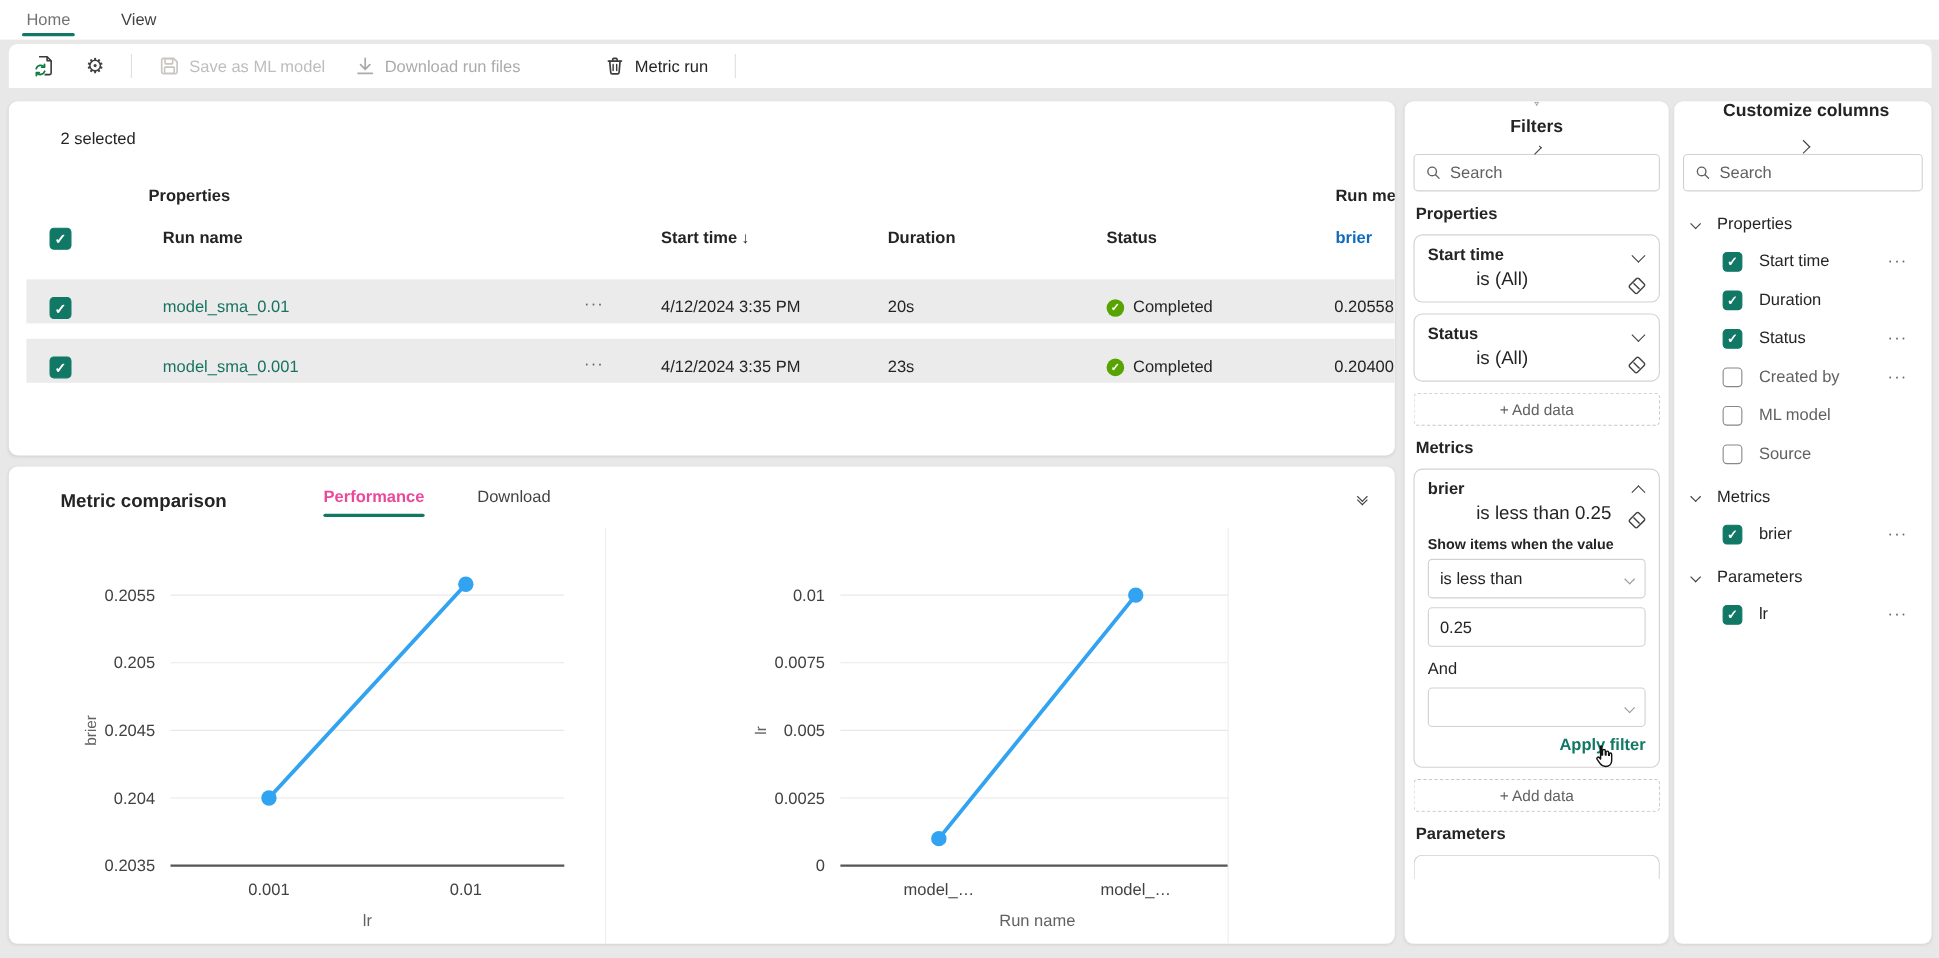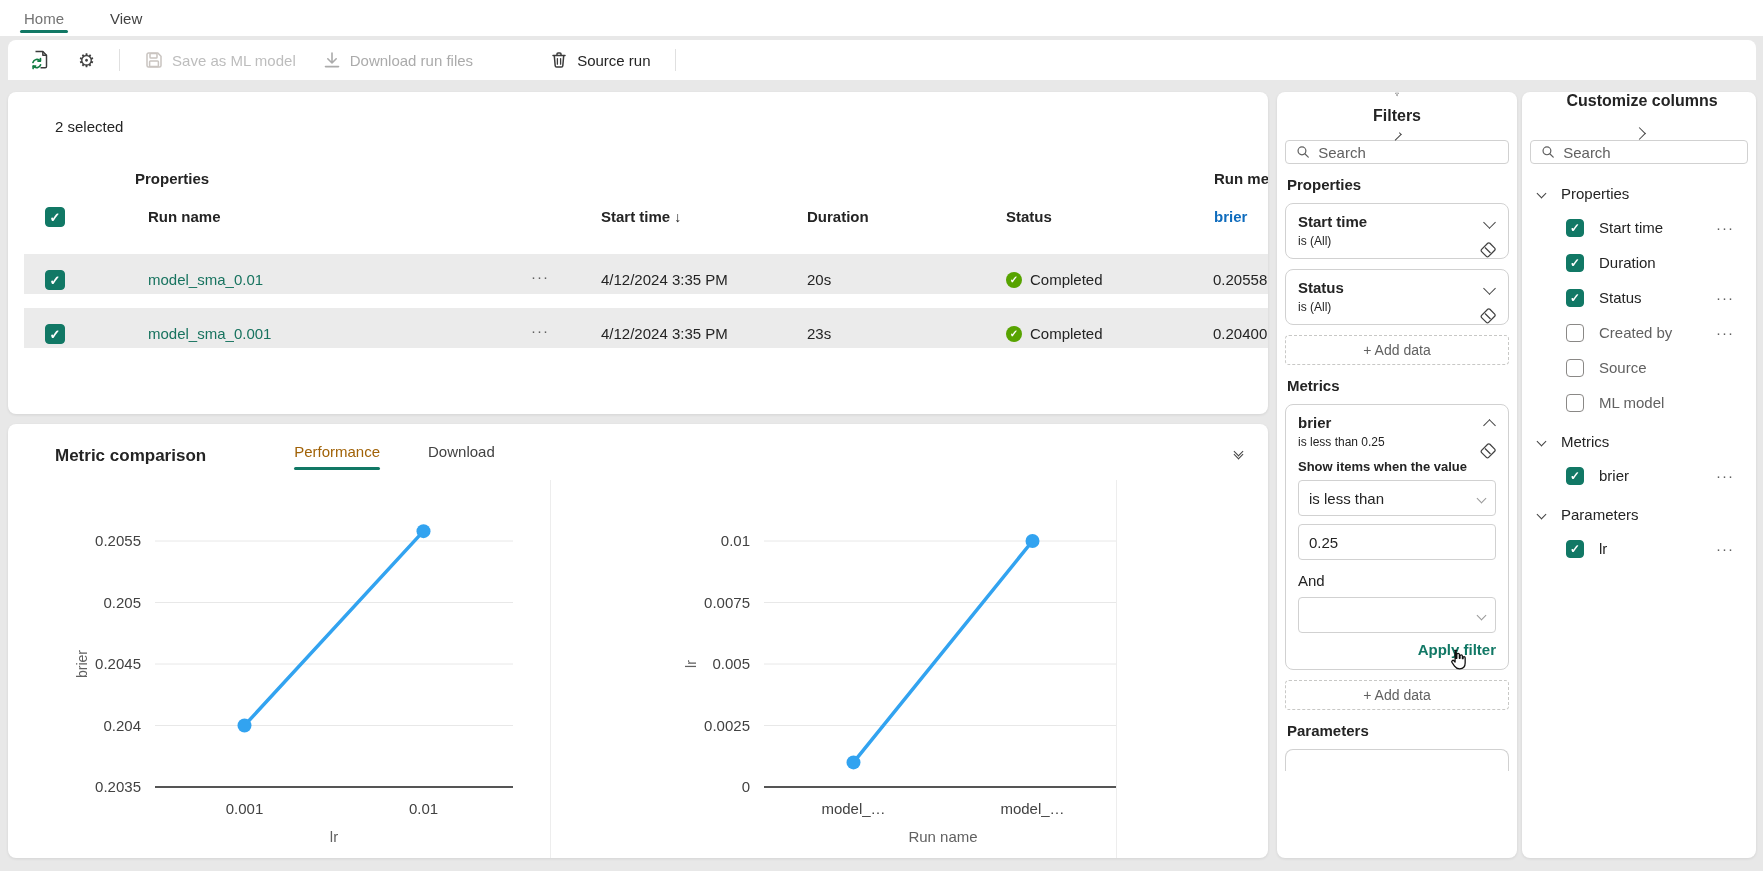--- a/index.html
+++ b/index.html
@@ -34,43 +34,43 @@
   .statusdot { width:16px; height:16px; border-radius:50%; background:#57a300; display:flex; align-items:center; justify-content:center; }
   .statusdot::after { content:"\2713"; color:#fff; font-size:10px; font-weight:700; }
   .sortarrow { font-weight:400; font-size:14px; margin-left:4px; }
   
   #chartcard { left:8px; top:424px; width:1260px; height:434px; overflow:hidden; }
   .chartheader { display:flex; align-items:flex-end; height:56px; padding-left:47px; position:relative; }
   .cctitle { font-size:17px; font-weight:700; margin-bottom:14px; }
   .ctab { font-size:15px; color:#424242; position:relative; margin-bottom:14px; padding-bottom:6px; cursor:pointer; }
   .ctab.first { margin-left:88px; }
   .ctab + .ctab { margin-left:48px; }
-  .ctab.active { font-weight:400; color:#a16207; }
+  .ctab.active { font-weight:700; color:#ec4899; }
   .ctab.active::after { content:""; position:absolute; left:0; right:0; bottom:-4px; height:3px; border-radius:2px; background:#117865; }
   .collapse2 { position:absolute; right:26px; top:24px; display:flex; flex-direction:column; gap:-2px; cursor:pointer; }
   .chartrow { display:flex; height:378px; }
   .chartbox { border-right:1px solid #ededed; }
   
   .chev { display:inline-block; width:9px; height:9px; border-right:1.6px solid #424242; border-bottom:1.6px solid #424242; }
   .chev.down { transform:rotate(45deg); }
   .chev.up { transform:rotate(-135deg); }
   .chev.right { transform:rotate(-45deg); }
   .chev.small { width:7px; height:7px; }
   
   #filterspanel { left:1277px; top:92px; width:240px; height:766px; overflow:hidden; padding:0 8px; }
   #customizepanel { left:1522px; top:92px; width:234px; height:766px; overflow:hidden; padding:0 8px; }
   .panelheader { display:flex; align-items:center; height:46px; padding:0 4px 0 4px; gap:10px;flex-direction:column; }
   .paneltitle { font-size:16px; font-weight:700; flex:1; }
-  .searchbox { display:flex; align-items:center; gap:8px; height:24px; border:1px solid #d1d1d1; border-radius:4px; padding:0 10px; margin:2px 0 12px 0; background:#fff; }
+  .searchbox { display:flex; align-items:center; gap:8px; height:34px; border:1px solid #d1d1d1; border-radius:4px; padding:0 10px; margin:2px 0 12px 0; background:#fff; }
   .searchbox input { border:none; outline:none; font-size:15px; color:#242424; width:100%; font-family:"Liberation Sans",sans-serif; background:transparent; }
   .searchbox input::placeholder { color:#616161; }
   .sectionhead { font-size:15px; font-weight:700; margin:10px 2px 10px 2px; }
   .fcard { border:1px solid #d1d1d1; border-radius:8px; padding:9px 12px 10px 12px; margin-bottom:10px; position:relative; background:#fff; }
   .fcard .fname { font-size:15px; font-weight:700; }
-  .fcard .fcond { font-size:12px; color:#242424; margin-top:4px; }
+  .fcard .fcond { font-size:17px; color:#242424; margin-top:4px;margin-left:44px; }
   .fcard .cornerchev { position:absolute; right:14px; top:14px; }
   .fcard .eraser { position:absolute; right:10px; top:36px; }
   .dashedbtn { border:1px dashed #c8c8c6; border-radius:4px; height:30px; display:flex; align-items:center; justify-content:center;
     color:#616161; font-size:14px; margin:4px 0 12px 0; cursor:pointer; background:#fff; }
   .ilabel { font-size:13px; font-weight:700; margin:10px 0 6px 0; }
   .selectbox { border:1px solid #d1d1d1; border-radius:4px; height:36px; display:flex; align-items:center; padding:0 10px; font-size:15px; color:#242424; justify-content:space-between; margin-bottom:8px; background:#fff; cursor:pointer; }
   .selectbox .chev { border-color:#9a9a9a; }
   .textbox { border:1px solid #d1d1d1; border-radius:4px; height:36px; width:100%; padding:0 10px; font-size:15px; color:#242424; font-family:"Liberation Sans",sans-serif; outline:none; }
   .andlabel { font-size:15px; margin:12px 0 8px 0; color:#242424; }
   .applyrow { text-align:right; margin-top:8px; position:relative; }
@@ -126,21 +126,21 @@
     </svg>
     <span>Download run files</span>
   </div>
   <div style="width:40px;"></div>
   <div class="tbtn enabled">
     <svg class="icon" width="20" height="20" viewBox="0 0 20 20">      
         <path d="M4 5.5h12M8 5.2V4a1 1 0 0 1 1-1h2a1 1 0 0 1 1 1v1.2" fill="none" stroke="#3b3b3b" stroke-width="1.5" stroke-linecap="round"></path>
       <path d="M5.3 5.8l.9 10a1.4 1.4 0 0 0 1.4 1.3h4.8a1.4 1.4 0 0 0 1.4-1.3l.9-10" fill="none" stroke="#3b3b3b" stroke-width="1.5" stroke-linecap="round"></path>
       <path d="M8.4 8.6v5.6M11.6 8.6v5.6" stroke="#3b3b3b" stroke-width="1.3" stroke-linecap="round"></path>
     </svg>
-    <span>Source run</span>
+    <span>Metric run</span>
   </div>
   <div class="tdivider"></div>
 </div>
 
 <div class="card" id="tablecard">
   <div class="abs" style="left:47px; top:26px; font-size:15px;">2 selected</div>
 
   <div class="abs grouphead" style="left:127px; top:78px;">Properties</div>
   <div class="abs grouphead" style="left:1206px; top:78px;">Run me</div>
 
@@ -342,25 +342,25 @@
     <span class="tlabel">Status</span>
     <span class="dots">···</span>
   </div>
   <div class="treeitem unchecked">
     <span class="cb"></span>
     <span class="tlabel">Created by</span>
     <span class="dots">···</span>
   </div>
   <div class="treeitem unchecked">
     <span class="cb"></span>
-    <span class="tlabel">Source</span>
+    <span class="tlabel">ML model</span>
   </div>
   <div class="treeitem unchecked">
     <span class="cb"></span>
-    <span class="tlabel">ML model</span>
+    <span class="tlabel">Source</span>
   </div>
 
   <div class="treegroup">
     <span class="chev down small"></span>
     <span class="glabel">Metrics</span>
   </div>
   <div class="treeitem">
     <span class="cb on"></span>
     <span class="tlabel">brier</span>
     <span class="dots">···</span>

